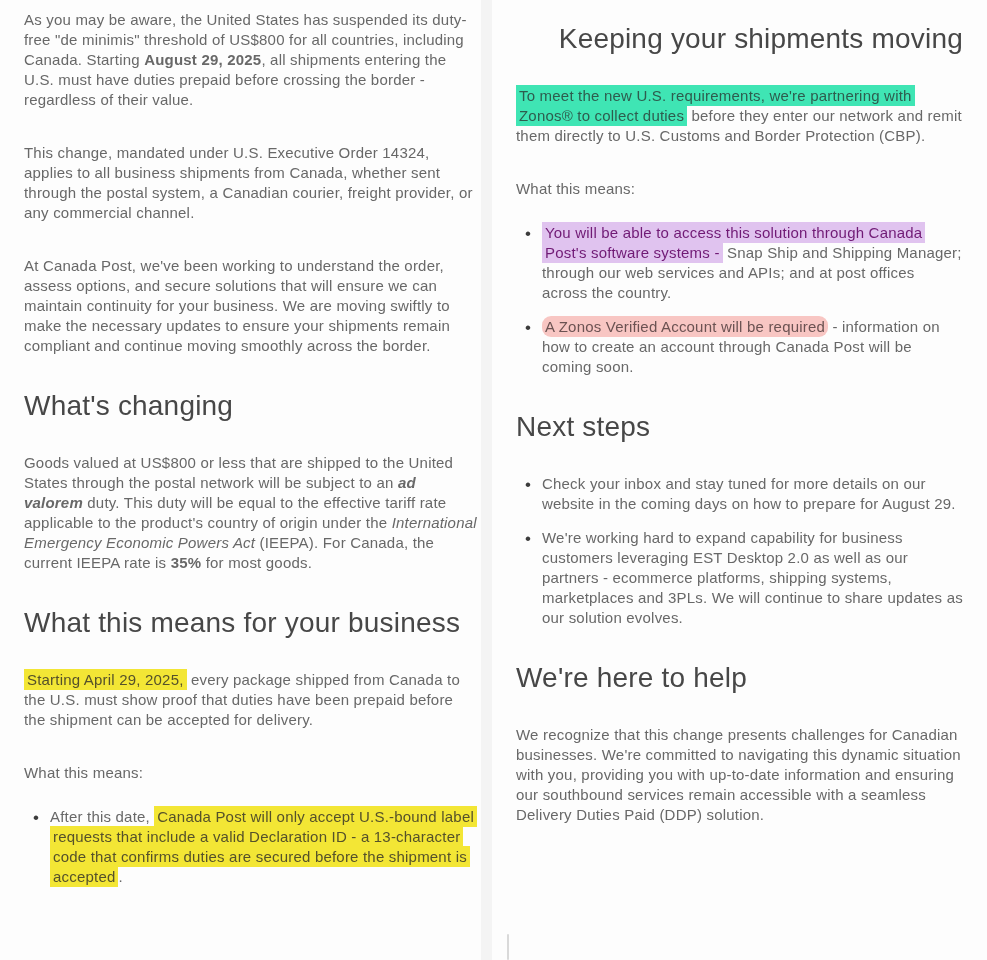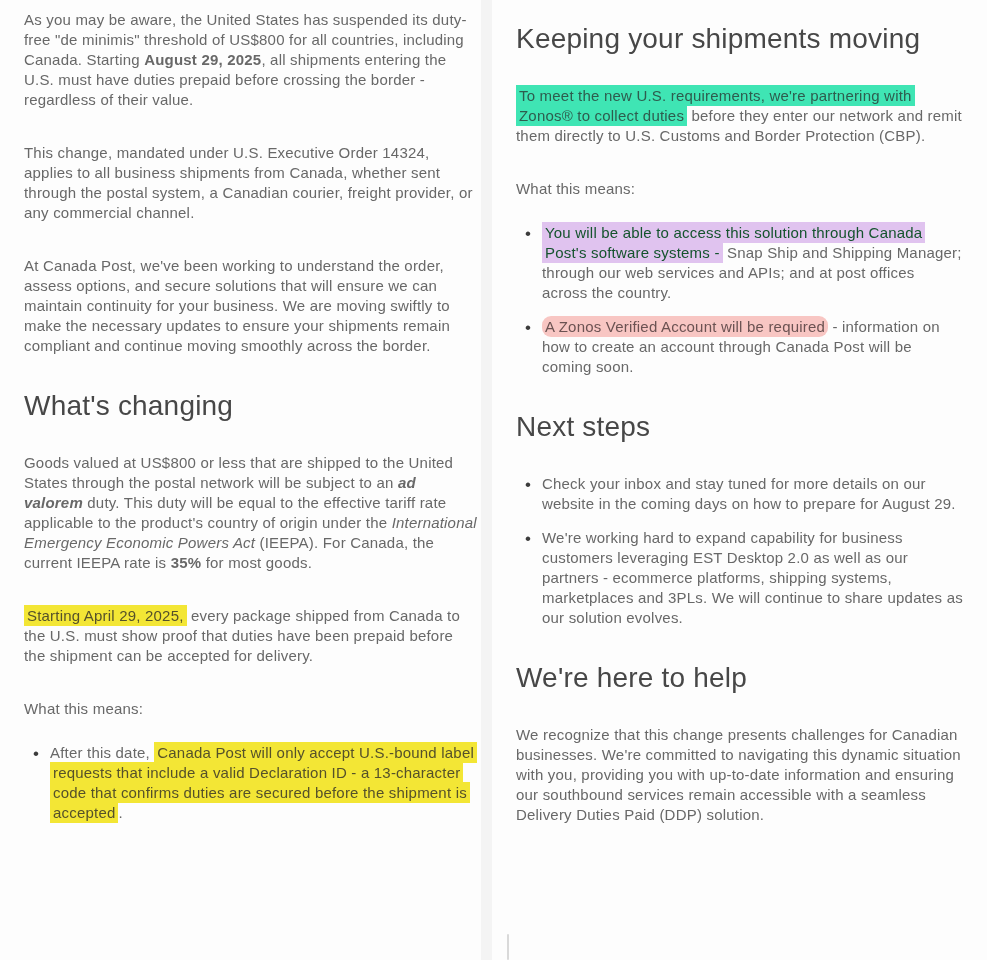--- a/index.html
+++ b/index.html
@@ -42,21 +42,21 @@
   }
   div.label { margin-bottom: 0; }
   h2.doc-heading {
     font-size: 28px;
     line-height: 34px;
     font-weight: 400;
     letter-spacing: 0.2px;
     color: var(--heading_text, #474747);
     margin: 26px 0 30px 0;
   }
-  .col-right h2.doc-heading:first-child { margin-top: 0; }
+  .col-right h2.doc-heading:first-child { margin-top: 0; text-align: right; }
 
   ul.bullets {
     list-style: none;
     margin: 24px 0 33px 0;
   }
   ul.bullets li {
     position: relative;
     padding-left: 26px;
     font-size: 15px;
     line-height: 20px;
@@ -72,38 +72,39 @@
     color: #3c3c3c;
   }
 
   .bold { font-weight: bold; }
   .italic { font-style: italic; }
   .bold.italic { font-weight: bold; font-style: italic; }
 
   .hl { padding: 2px 3px; -webkit-box-decoration-break: clone; box-decoration-break: clone; }
   .hl-yellow   { background: var(--highlight_yellow,   #f3e635); color: #55512a; }
   .hl-mint     { background: var(--highlight_mint,     #3fe5b4); color: #2e5c4e; }
-  .hl-lavender { background: var(--highlight_lavender, #e0c3ef); color: #14532d; }
+  .hl-lavender { background: var(--highlight_lavender, #e0c3ef); color: #701a75; }
   .hl-pink     { background: var(--highlight_pink,     #f8c6c3); color: #6b5252; border-radius: 9px; }
 </style>
 </head>
 <body>
 
 <div class="page">
 
   <div class="gutter"></div>
 
   <div class="col col-left">
     <p class="body">As you may be aware, the United States has suspended its duty-free "de minimis" threshold of US$800 for all countries, including Canada. Starting <span class="bold">August 29, 2025</span>, all shipments entering the U.S. must have duties prepaid before crossing the border - regardless of their value.</p>
     <p class="body">This change, mandated under U.S. Executive Order 14324, applies to all business shipments from Canada, whether sent through the postal system, a Canadian courier, freight provider, or any commercial channel.</p>
     <p class="body">At Canada Post, we've been working to understand the order, assess options, and secure solutions that will ensure we can maintain continuity for your business. We are moving swiftly to make the necessary updates to ensure your shipments remain compliant and continue moving smoothly across the border.</p>
 
     <h2 class="doc-heading">What's changing</h2>
     <p class="body">Goods valued at US$800 or less that are shipped to the United States through the postal network will be subject to an <span class="bold italic">ad valorem</span> duty. This duty will be equal to the effective tariff rate applicable to the product's country of origin under the <span class="italic">International Emergency Economic Powers Act</span> (IEEPA). For Canada, the current IEEPA rate is <span class="bold">35%</span> for most goods.</p>
 
+    <h2 class="doc-heading">What this means for your business</h2>
     <p class="body"><span class="hl hl-yellow">Starting April 29, 2025,</span> every package shipped from Canada to the U.S. must show proof that duties have been prepaid before the shipment can be accepted for delivery.</p>
 
     <div class="label">What this means:</div>
     <ul class="bullets">
       <li>After this date, <span class="hl hl-yellow">Canada Post will only accept U.S.-bound label requests that include a valid Declaration ID - a 13-character code that confirms duties are secured before the shipment is accepted</span>.</li>
     </ul>
   </div>
 
   <div class="col col-right">
     <h2 class="doc-heading">Keeping your shipments moving</h2>

